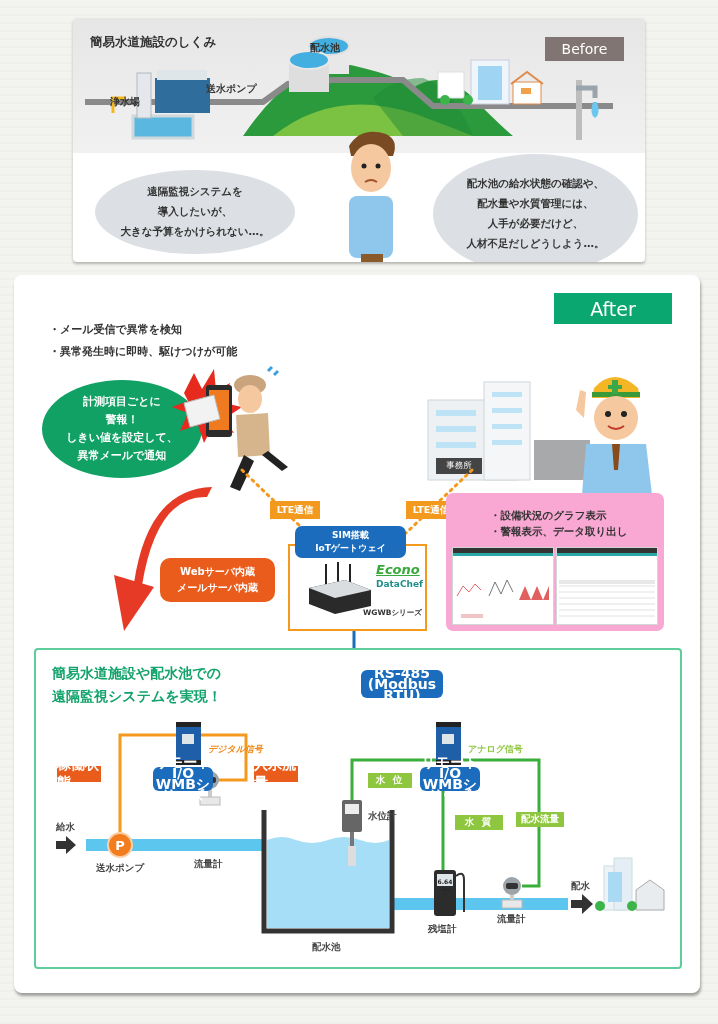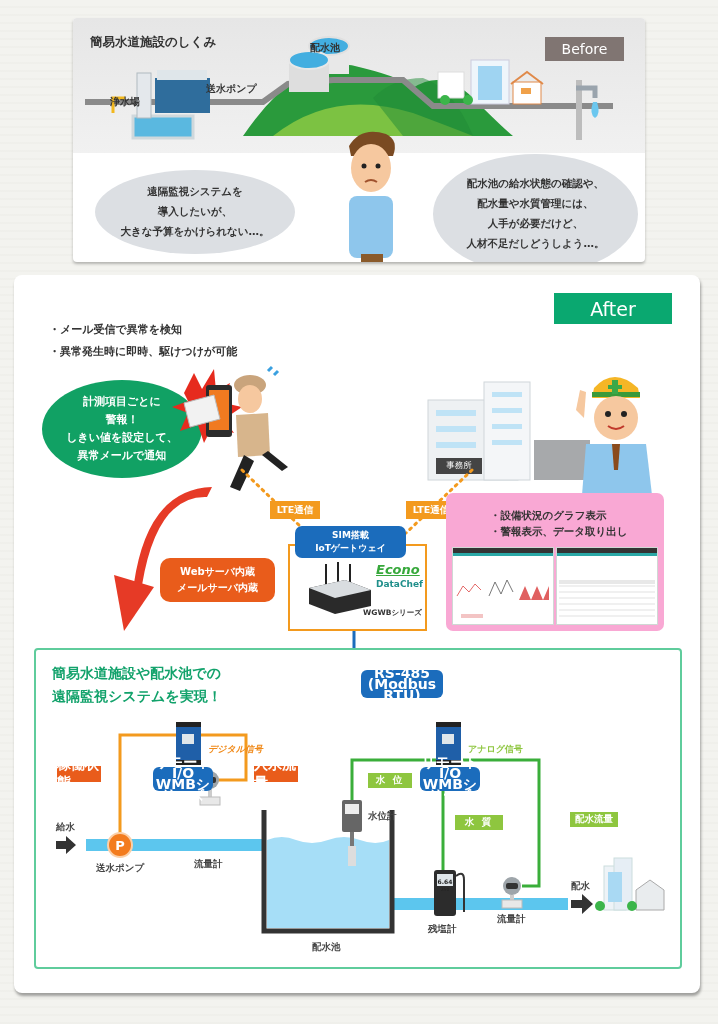--- a/index.html
+++ b/index.html
@@ -400,21 +400,21 @@
       <div>リモートI/O</div>
       <div>WMBシリーズ</div>
     </div>
     <div class="abs sig-orange" style="left:172px;top:93px">デジタル信号</div>
     <div class="abs sig-green" style="left:432px;top:93px">アナログ信号</div>
 
     <div class="abs orange-label" style="left:21px;top:116px;width:44px;height:16px">稼働状態</div>
     <div class="abs orange-label" style="left:218px;top:116px;width:44px;height:16px">入水流量</div>
     <div class="abs green-label" style="left:332px;top:123px;width:44px;height:15px">水 位</div>
     <div class="abs green-label" style="left:419px;top:165px;width:48px;height:15px">水 質</div>
-    <div class="abs green-label" style="left:534px;top:162px;width:48px;height:15px;letter-spacing:0">配水流量</div>
+    <div class="abs green-label" style="left:480px;top:162px;width:48px;height:15px;letter-spacing:0">配水流量</div>
 
     <div class="abs small-label" style="left:20px;top:171px">給水</div>
     <div class="abs small-label" style="left:60px;top:212px">送水ポンプ</div>
     <div class="abs small-label" style="left:158px;top:208px">流量計</div>
     <div class="abs small-label" style="left:332px;top:160px">水位計</div>
     <div class="abs small-label" style="left:276px;top:291px">配水池</div>
     <div class="abs small-label" style="left:392px;top:273px">残塩計</div>
     <div class="abs small-label" style="left:461px;top:263px">流量計</div>
     <div class="abs small-label" style="left:535px;top:230px">配水</div>
   </div>

